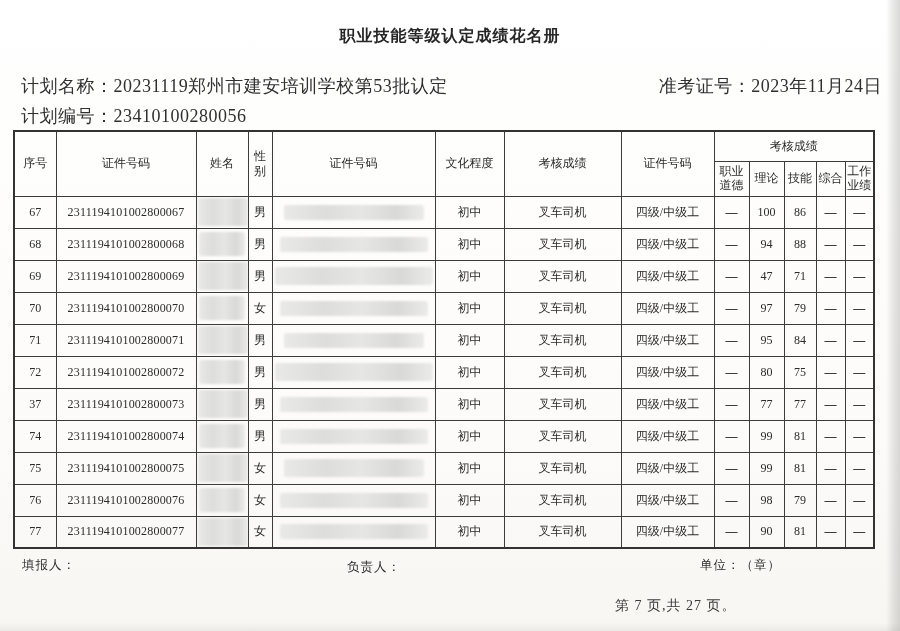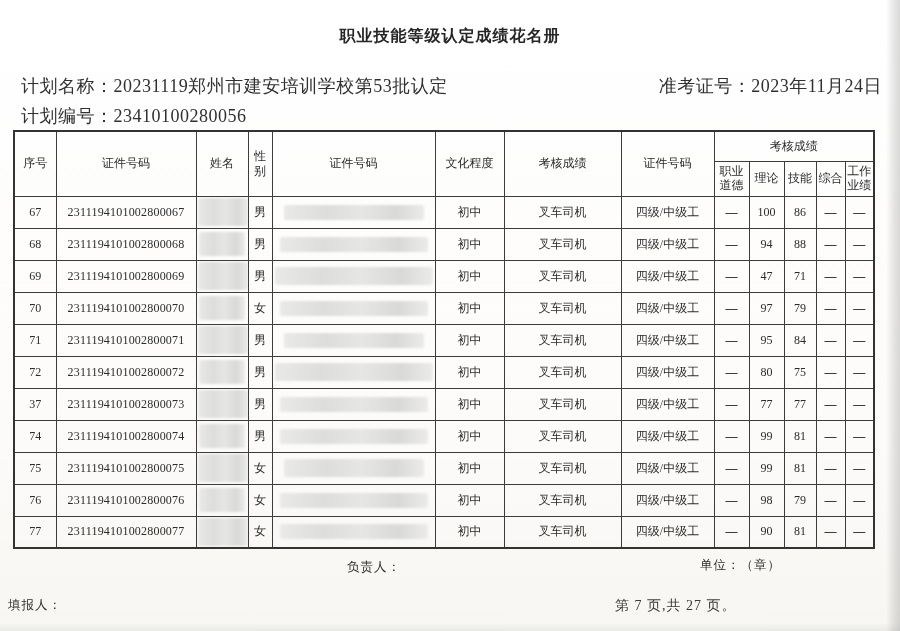--- a/index.html
+++ b/index.html
@@ -64,21 +64,21 @@
     border-radius: 2px;
     filter: blur(1.3px);
   }
   .name-blur { width: 46px; height: 24px; }
   .id-blur { width: 148px; height: 15px; }
   tr.data-row:nth-child(odd) .name-blur { height: 28px; width: 50px; }
   tr.data-row:nth-child(3n) .id-blur { width: 158px; height: 18px; }
   tr.data-row:nth-child(4n+1) .id-blur { width: 140px; }
 
   .footer-line { position: absolute; font-size: 12.5px; color: #2e2e2e; letter-spacing: 1px; }
-  .footer-filler { left: 8px; top: 557px; margin-top: 40px; }
+  .footer-filler { left: 22px; top: 557px; }
   .footer-manager { left: 347px; top: 559px; }
   .footer-unit { left: 700px; top: 557px; }
   .page-info {
     position: absolute; left: 615px; top: 597px;
     font-size: 14px; color: #3a3a3a; letter-spacing: 1px;
   }
 </style>
 </head>
 <body>
 

